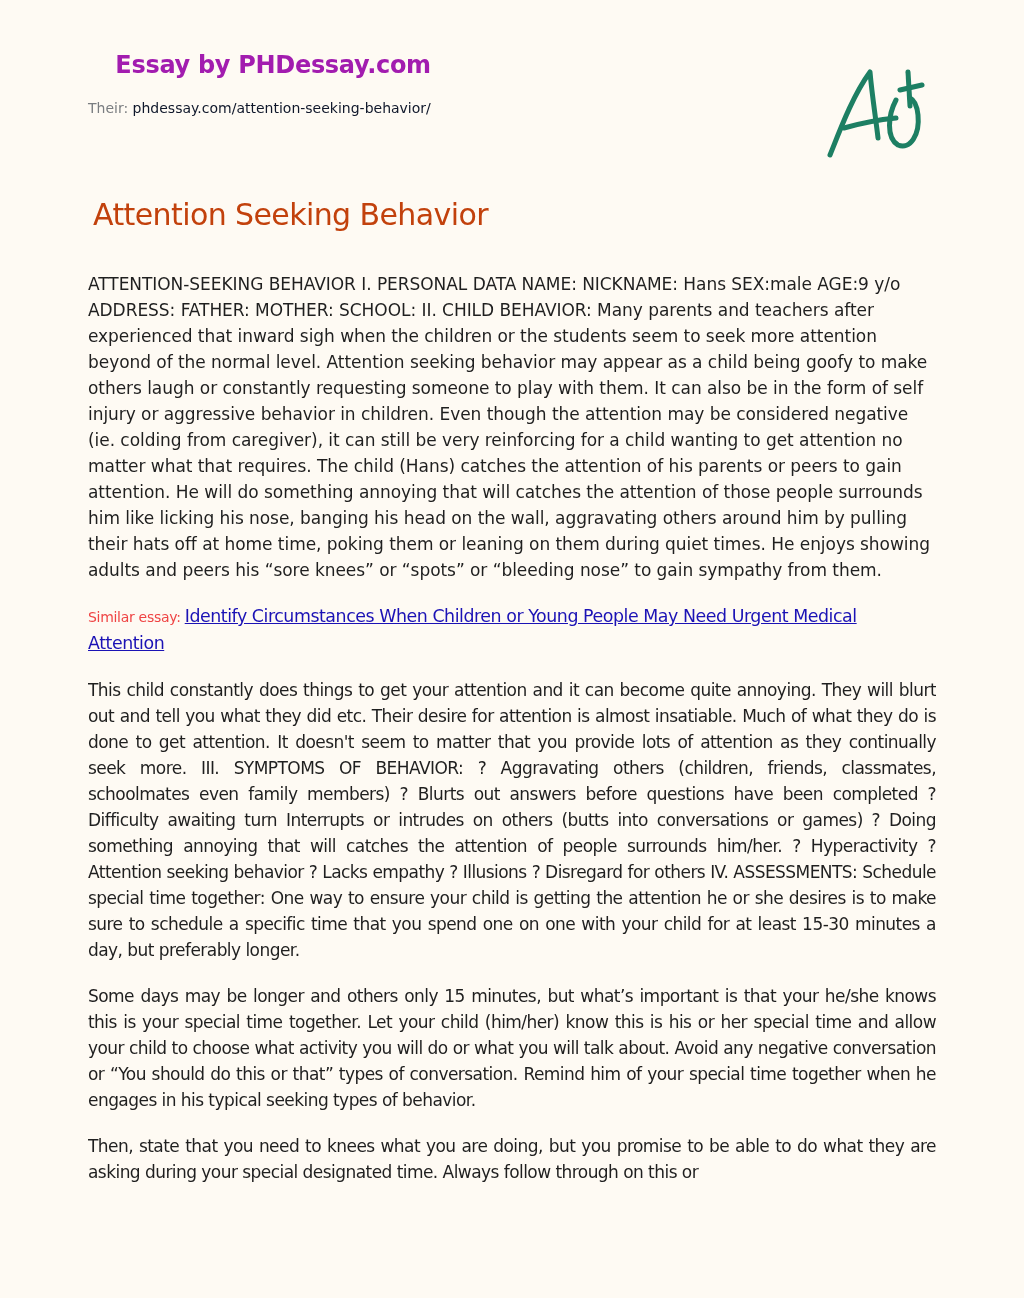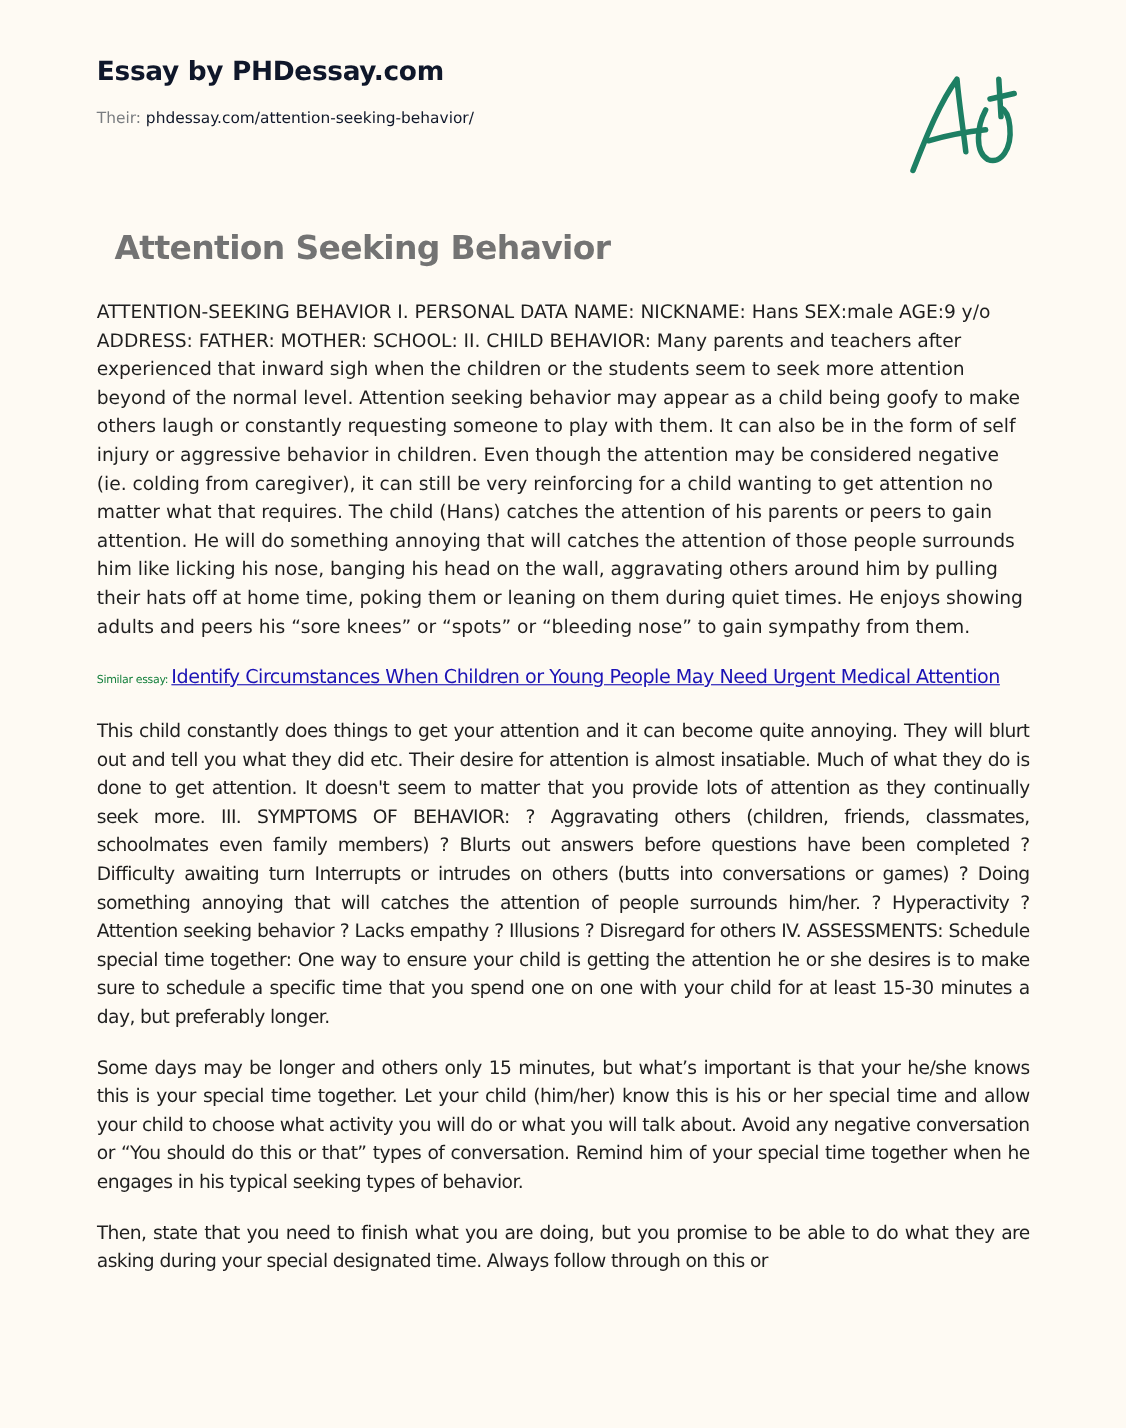--- a/index.html
+++ b/index.html
@@ -17,24 +17,25 @@
     }
     .header {
       position: absolute;
       left: 88px;
       top: 48px;
     }
     .site-title {
       font-family: "DejaVu Sans", sans-serif;
       font-weight: bold;
       font-size: 24px;
-      color: #0f172a;
+      color: #a21caf;
       letter-spacing: -0.3px;
       line-height: 34px;
       margin: 0;
+      text-align: right;
     }
     .source-line {
       margin-top: 16px;
       font-size: 14px;
       line-height: 20px;
       color: #7a7d80;
       font-family: "DejaVu Sans", sans-serif;
     }
     .source-line .source-link {
       color: #0f172a;
@@ -44,26 +45,26 @@
       position: absolute;
       left: 818px;
       top: 60px;
       width: 115px;
       height: 105px;
     }
     .page-title {
       position: absolute;
       left: 88px;
       top: 188px;
-      margin: 16px;
+      margin: 5px;
       font-family: "DejaVu Sans", sans-serif;
-      font-weight: bold;
+      font-weight: normal;
       font-size: 30px;
       letter-spacing: -0.6px;
-      color: #737373;
+      color: #c2410c;
       line-height: 44px;
     }
     .article {
       position: absolute;
       left: 88px;
       top: 271px;
       width: 848px;
       height: 979px;
       overflow: hidden;
     }
@@ -82,22 +83,22 @@
     }
     .article p.justified {
       text-align: justify;
       letter-spacing: -0.55px;
     }
     .similar {
       margin: 0 0 20px 0;
       line-height: 26px;
     }
     .similar .similar-label {
-      font-size: 10px;
-      color: #15803d;
+      font-size: 14px;
+      color: #ef4444;
       letter-spacing: -0.3px;
     }
     .similar .similar-link {
       font-size: 17.4px;
       color: #1b12b5;
       text-decoration: underline;
       letter-spacing: -0.45px;
     }
   </style>
 </head>
@@ -128,14 +129,14 @@
 
 <div class="article">
   <p class="first">ATTENTION-SEEKING BEHAVIOR I. PERSONAL DATA NAME: NICKNAME: Hans SEX:male AGE:9 y/o ADDRESS: FATHER: MOTHER: SCHOOL: II. CHILD BEHAVIOR: Many parents and teachers after experienced that inward sigh when the children or the students seem to seek more attention beyond of the normal level. Attention seeking behavior may appear as a child being goofy to make others laugh or constantly requesting someone to play with them. It can also be in the form of self injury or aggressive behavior in children. Even though the attention may be considered negative (ie. colding from caregiver), it can still be very reinforcing for a child wanting to get attention no matter what that requires. The child (Hans) catches the attention of his parents or peers to gain attention. He will do something annoying that will catches the attention of those people surrounds him like licking his nose, banging his head on the wall, aggravating others around him by pulling their hats off at home time, poking them or leaning on them during quiet times. He enjoys showing adults and peers his “sore knees” or “spots” or “bleeding nose” to gain sympathy from them.</p>
 
   <div class="similar">
     <span class="similar-label">Similar essay: </span><a class="similar-link">Identify Circumstances When Children or Young People May Need Urgent Medical Attention</a>
   </div>
 
   <p class="justified">This child constantly does things to get your attention and it can become quite annoying. They will blurt out and tell you what they did etc. Their desire for attention is almost insatiable. Much of what they do is done to get attention. It doesn't seem to matter that you provide lots of attention as they continually seek more. III. SYMPTOMS OF BEHAVIOR: ? Aggravating others (children, friends, classmates, schoolmates even family members) ? Blurts out answers before questions have been completed ? Difficulty awaiting turn Interrupts or intrudes on others (butts into conversations or games) ? Doing something annoying that will catches the attention of people surrounds him/her. ? Hyperactivity ? Attention seeking behavior ? Lacks empathy ? Illusions ? Disregard for others IV. ASSESSMENTS: Schedule special time together: One way to ensure your child is getting the attention he or she desires is to make sure to schedule a specific time that you spend one on one with your child for at least 15-30 minutes a day, but preferably longer.</p>
   <p class="justified">Some days may be longer and others only 15 minutes, but what’s important is that your he/she knows this is your special time together. Let your child (him/her) know this is his or her special time and allow your child to choose what activity you will do or what you will talk about. Avoid any negative conversation or “You should do this or that” types of conversation. Remind him of your special time together when he engages in his typical seeking types of behavior.</p>
-  <p class="justified">Then, state that you need to finish what you are doing, but you promise to be able to do what they are asking during your special designated time. Always follow through on this or</p>
+  <p class="justified">Then, state that you need to knees what you are doing, but you promise to be able to do what they are asking during your special designated time. Always follow through on this or</p>
 </div>
 
 </body></html>

